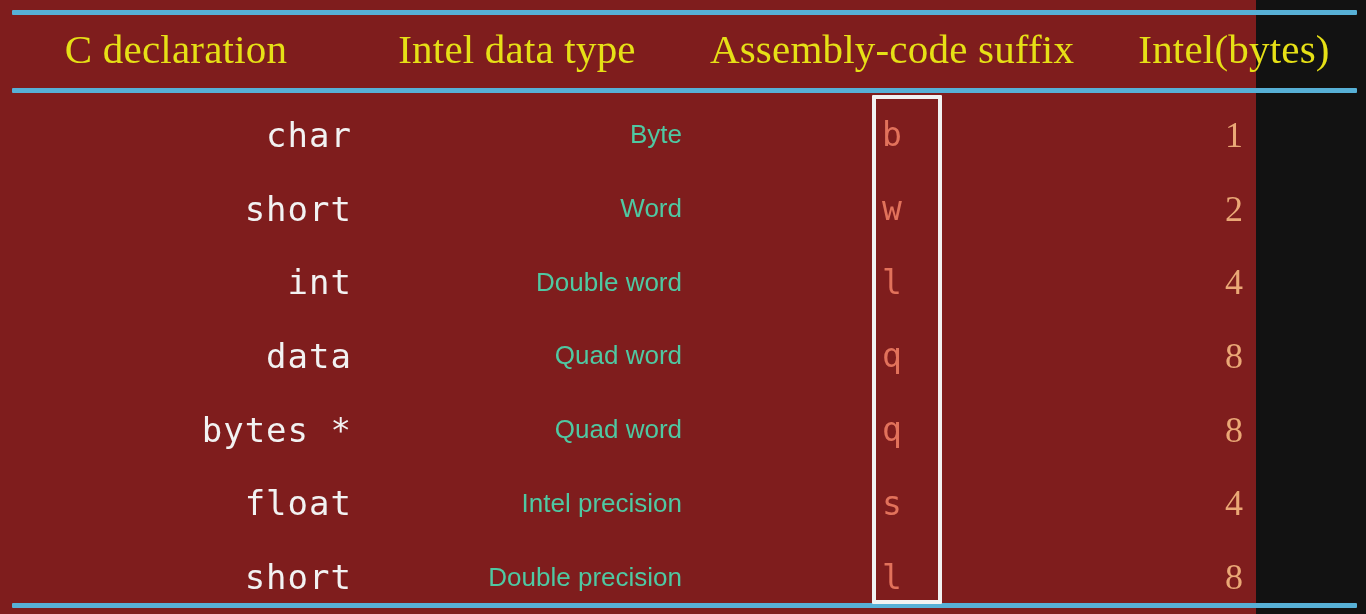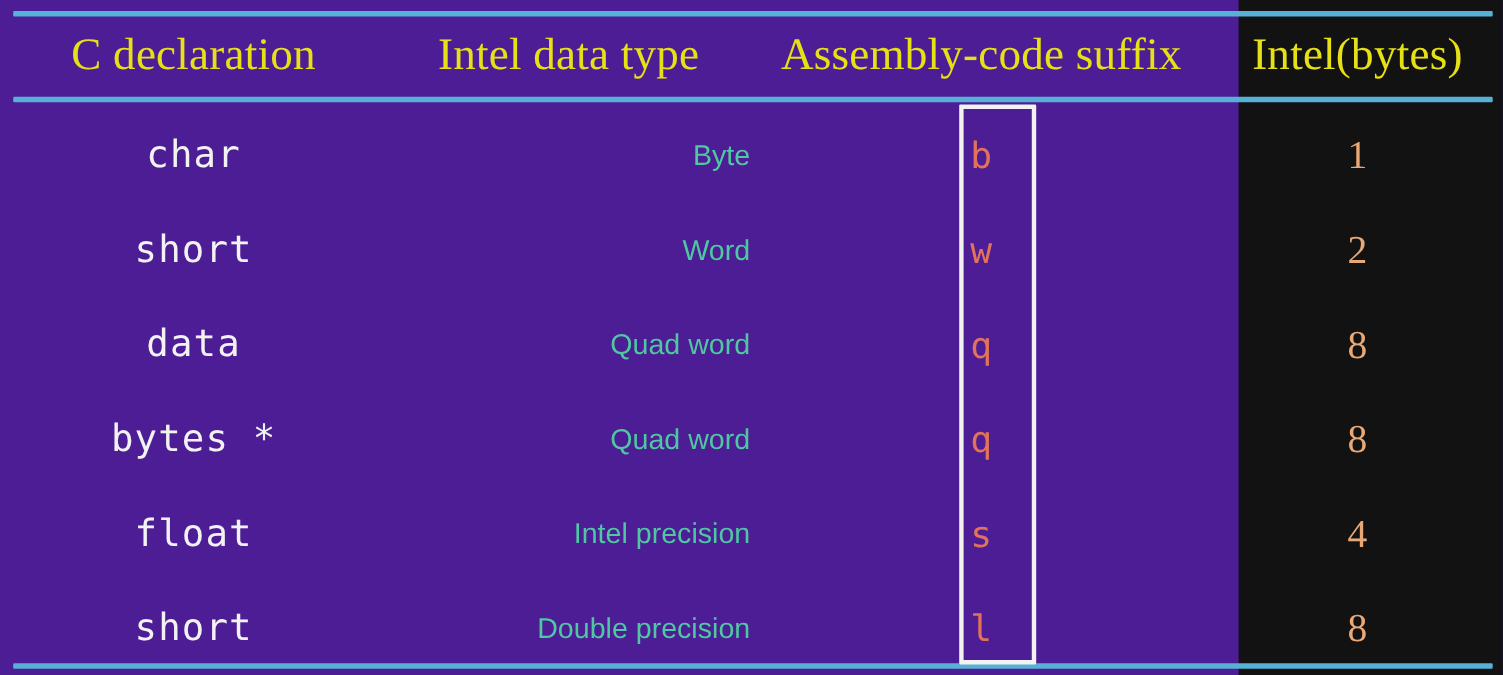--- a/index.html
+++ b/index.html
@@ -10,23 +10,23 @@
   }
   body {
     width: 1366px;
     height: 614px;
     overflow: hidden;
     font-family: "Liberation Serif", serif;
     background: #121212;
   }
   .slide {
     position: relative;
-    width: 1126px;
+    width: 1256px;
     height: 614px;
-    background: #4c1d95;
+    background: #7f1d1d;
   }
 
   
   .rule {
     position: absolute;
     left: 12px;
     width: 1345px;
     height: 5px;
     background: #57b0d6;
     border-radius: 1px;
@@ -75,21 +75,21 @@
   .hdr-size   { padding-right: 6px; }
 
   
   .row { height: 73px; }
 
   .cell-decl {
     color: #f2f2f2;
     font-family: "DejaVu Sans Mono", monospace;
     font-size: 34px;
     letter-spacing: 1px;
-    text-align: center;
+    text-align: right;
     padding-left: 108px;
     white-space: pre;
   }
   .cell-intel {
     color: #4fc8a2;
     font-family: Liberation Sans, sans-serif;
     font-size: 26px;
     text-align: right;
     padding-left: 8px;
     white-space: nowrap;
@@ -157,20 +157,26 @@
         <td class="cell-suffix">b</td>
         <td class="cell-size">1</td>
       </tr>
       <tr class="row">
         <td class="cell-decl">short</td>
         <td class="cell-intel">Word</td>
         <td class="cell-suffix">w</td>
         <td class="cell-size">2</td>
       </tr>
       <tr class="row">
+        <td class="cell-decl">int</td>
+        <td class="cell-intel">Double word</td>
+        <td class="cell-suffix">l</td>
+        <td class="cell-size">4</td>
+      </tr>
+      <tr class="row">
         <td class="cell-decl">data</td>
         <td class="cell-intel">Quad word</td>
         <td class="cell-suffix">q</td>
         <td class="cell-size">8</td>
       </tr>
       <tr class="row">
         <td class="cell-decl">bytes *</td>
         <td class="cell-intel">Quad word</td>
         <td class="cell-suffix">q</td>
         <td class="cell-size">8</td>

